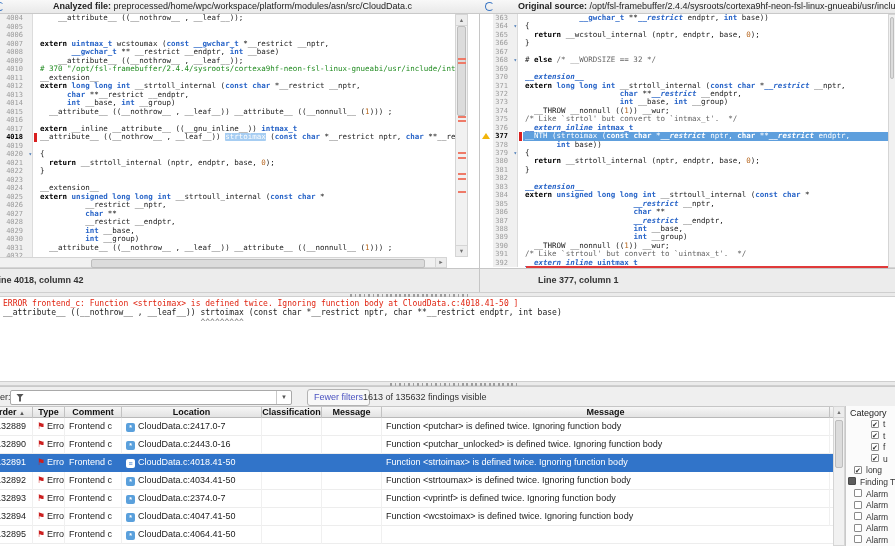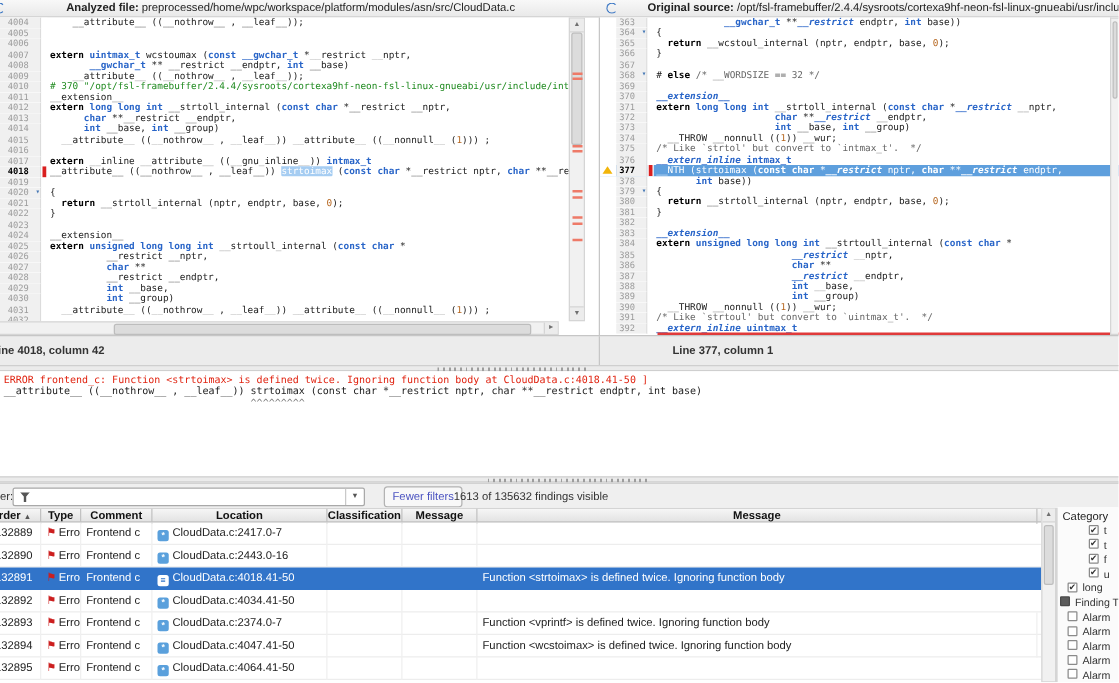--- a/index.html
+++ b/index.html
@@ -210,45 +210,48 @@
           <div class="hcell" style="left: 397px; width: 448px;">Message</div>
         </div>
     <div class="tbody" id="tbody">
           <div class="trow" style="top: 0px;">
             <div class="tcell num" style="left: 0px; width: 48px;">132889</div>
             <div class="tcell " style="left: 48px; width: 32px;"><span class="flag">⚑</span>Error</div>
             <div class="tcell " style="left: 80px; width: 57px;">Frontend c</div>
             <div class="tcell " style="left: 137px; width: 140px;"><span class="locicon">*</span>CloudData.c:2417.0-7</div>
             <div class="tcell " style="left: 277px; width: 60px;"></div>
             <div class="tcell " style="left: 337px; width: 60px;"></div>
+            <div class="tcell " style="left: 397px; width: 448px;">Function &lt;putchar&gt; is defined twice. Ignoring function body</div>
           </div>
           <div class="trow" style="top: 18px;">
             <div class="tcell num" style="left: 0px; width: 48px;">132890</div>
             <div class="tcell " style="left: 48px; width: 32px;"><span class="flag">⚑</span>Error</div>
             <div class="tcell " style="left: 80px; width: 57px;">Frontend c</div>
             <div class="tcell " style="left: 137px; width: 140px;"><span class="locicon">*</span>CloudData.c:2443.0-16</div>
             <div class="tcell " style="left: 277px; width: 60px;"></div>
             <div class="tcell " style="left: 337px; width: 60px;"></div>
+            <div class="tcell " style="left: 397px; width: 448px;">Function &lt;putchar_unlocked&gt; is defined twice. Ignoring function body</div>
           </div>
           <div class="trow sel" style="top: 36px;">
             <div class="tcell num" style="left: 0px; width: 48px;">132891</div>
             <div class="tcell " style="left: 48px; width: 32px;"><span class="flag">⚑</span>Error</div>
             <div class="tcell " style="left: 80px; width: 57px;">Frontend c</div>
             <div class="tcell " style="left: 137px; width: 140px;"><span class="locicon">≡</span>CloudData.c:4018.41-50</div>
             <div class="tcell " style="left: 277px; width: 60px;"></div>
             <div class="tcell " style="left: 337px; width: 60px;"></div>
             <div class="tcell " style="left: 397px; width: 448px;">Function &lt;strtoimax&gt; is defined twice. Ignoring function body</div>
           </div>
           <div class="trow" style="top: 54px;">
             <div class="tcell num" style="left: 0px; width: 48px;">132892</div>
             <div class="tcell " style="left: 48px; width: 32px;"><span class="flag">⚑</span>Error</div>
             <div class="tcell " style="left: 80px; width: 57px;">Frontend c</div>
             <div class="tcell " style="left: 137px; width: 140px;"><span class="locicon">*</span>CloudData.c:4034.41-50</div>
             <div class="tcell " style="left: 277px; width: 60px;"></div>
             <div class="tcell " style="left: 337px; width: 60px;"></div>
+            <div class="tcell " style="left: 397px; width: 448px;">Function &lt;strtoumax&gt; is defined twice. Ignoring function body</div>
           </div>
           <div class="trow" style="top: 72px;">
             <div class="tcell num" style="left: 0px; width: 48px;">132893</div>
             <div class="tcell " style="left: 48px; width: 32px;"><span class="flag">⚑</span>Error</div>
             <div class="tcell " style="left: 80px; width: 57px;">Frontend c</div>
             <div class="tcell " style="left: 137px; width: 140px;"><span class="locicon">*</span>CloudData.c:2374.0-7</div>
             <div class="tcell " style="left: 277px; width: 60px;"></div>
             <div class="tcell " style="left: 337px; width: 60px;"></div>
             <div class="tcell " style="left: 397px; width: 448px;">Function &lt;vprintf&gt; is defined twice. Ignoring function body</div>
           </div>

